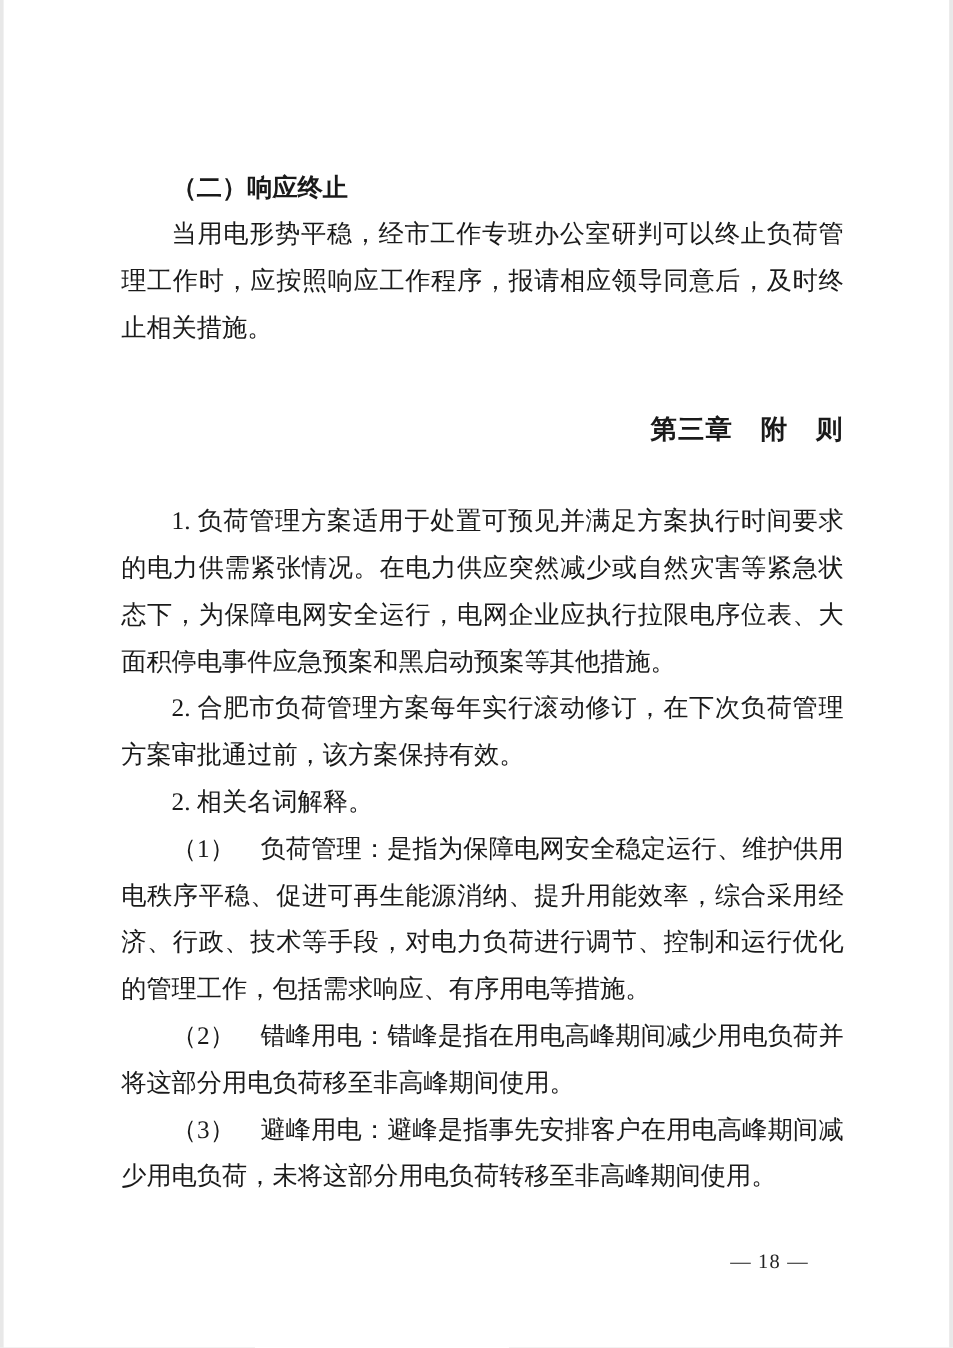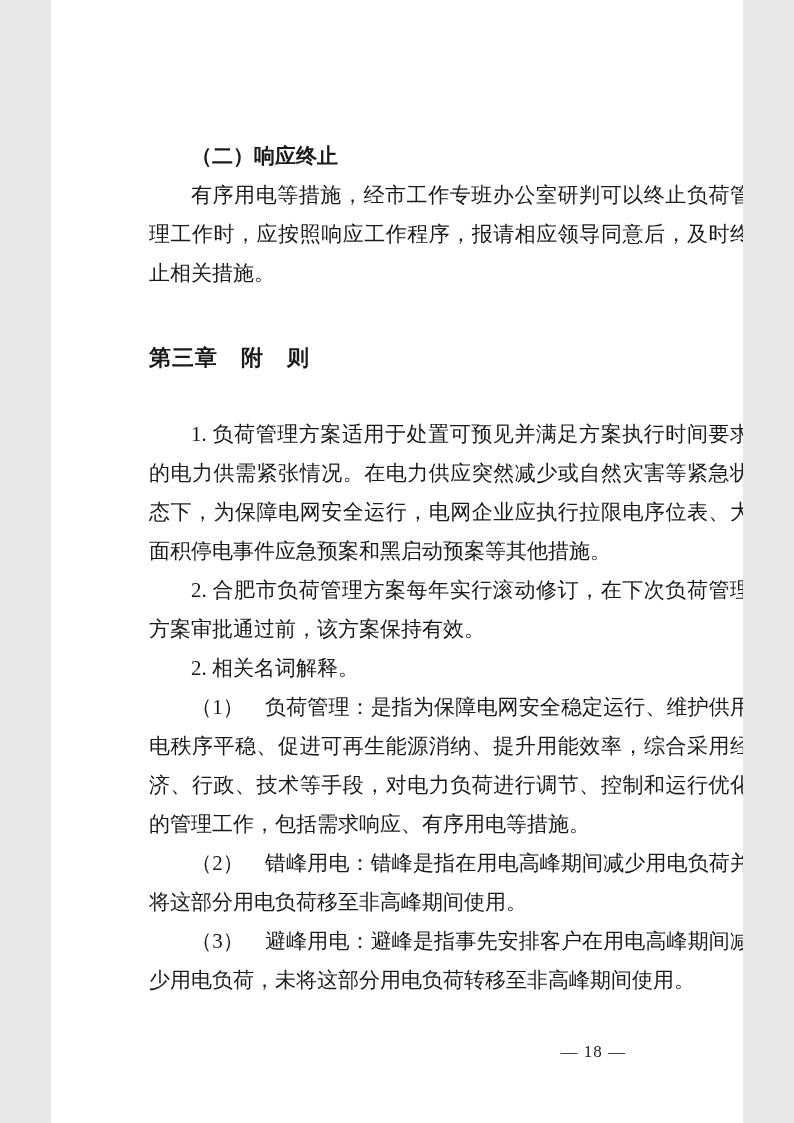--- a/index.html
+++ b/index.html
@@ -2,21 +2,21 @@
 <html><head>
 <meta charset="utf-8">
 <style>
   html, body {
     margin: 0;
     padding: 0;
     background: #e8e8e8;
   }
   .page {
     position: relative;
-    width: 692px;
+    width: 788px;
     height: 1123px;
     margin: 0 auto;
     background: #ffffff;
     overflow: hidden;
     font-family: "Liberation Serif", "DejaVu Serif", serif;
     color: #1a1a1a;
   }
   .content {
     position: absolute;
     left: 98px;
@@ -36,41 +36,41 @@
   }
   .para {
     margin: 0;
     text-indent: 2em;
   }
   .chapter-heading {
     margin: 45px 0 38px 0;
     font-size: 22px;
     font-weight: bold;
     line-height: 39px;
-    text-align: left;
+    text-align: right;
     text-indent: 0;
     letter-spacing: 1px;
   }
   .page-number {
     position: absolute;
     top: 1041px;
     right: 117px;
     font-size: 17px;
     line-height: 22px;
     color: #222222;
     letter-spacing: 1px;
   }
 </style>
 </head>
 <body>
 
 <div class="page">
   <div class="content">
     <h3 class="section-heading">（二）响应终止</h3>
-    <p class="para">有序用电等措施，经市工作专班办公室研判可以终止负荷管理工作时，应按照响应工作程序，报请相应领导同意后，及时终止相关措施。</p>
+    <p class="para">当用电形势平稳，经市工作专班办公室研判可以终止负荷管理工作时，应按照响应工作程序，报请相应领导同意后，及时终止相关措施。</p>
     <h2 class="chapter-heading">第三章　附　则</h2>
     <p class="para">1. 负荷管理方案适用于处置可预见并满足方案执行时间要求的电力供需紧张情况。在电力供应突然减少或自然灾害等紧急状态下，为保障电网安全运行，电网企业应执行拉限电序位表、大面积停电事件应急预案和黑启动预案等其他措施。</p>
     <p class="para">2. 合肥市负荷管理方案每年实行滚动修订，在下次负荷管理方案审批通过前，该方案保持有效。</p>
     <p class="para">2. 相关名词解释。</p>
     <p class="para">（1）　负荷管理：是指为保障电网安全稳定运行、维护供用电秩序平稳、促进可再生能源消纳、提升用能效率，综合采用经济、行政、技术等手段，对电力负荷进行调节、控制和运行优化的管理工作，包括需求响应、有序用电等措施。</p>
     <p class="para">（2）　错峰用电：错峰是指在用电高峰期间减少用电负荷并将这部分用电负荷移至非高峰期间使用。</p>
     <p class="para">（3）　避峰用电：避峰是指事先安排客户在用电高峰期间减少用电负荷，未将这部分用电负荷转移至非高峰期间使用。</p>
   </div>
   <div class="page-number">— 18 —</div>
 </div>

